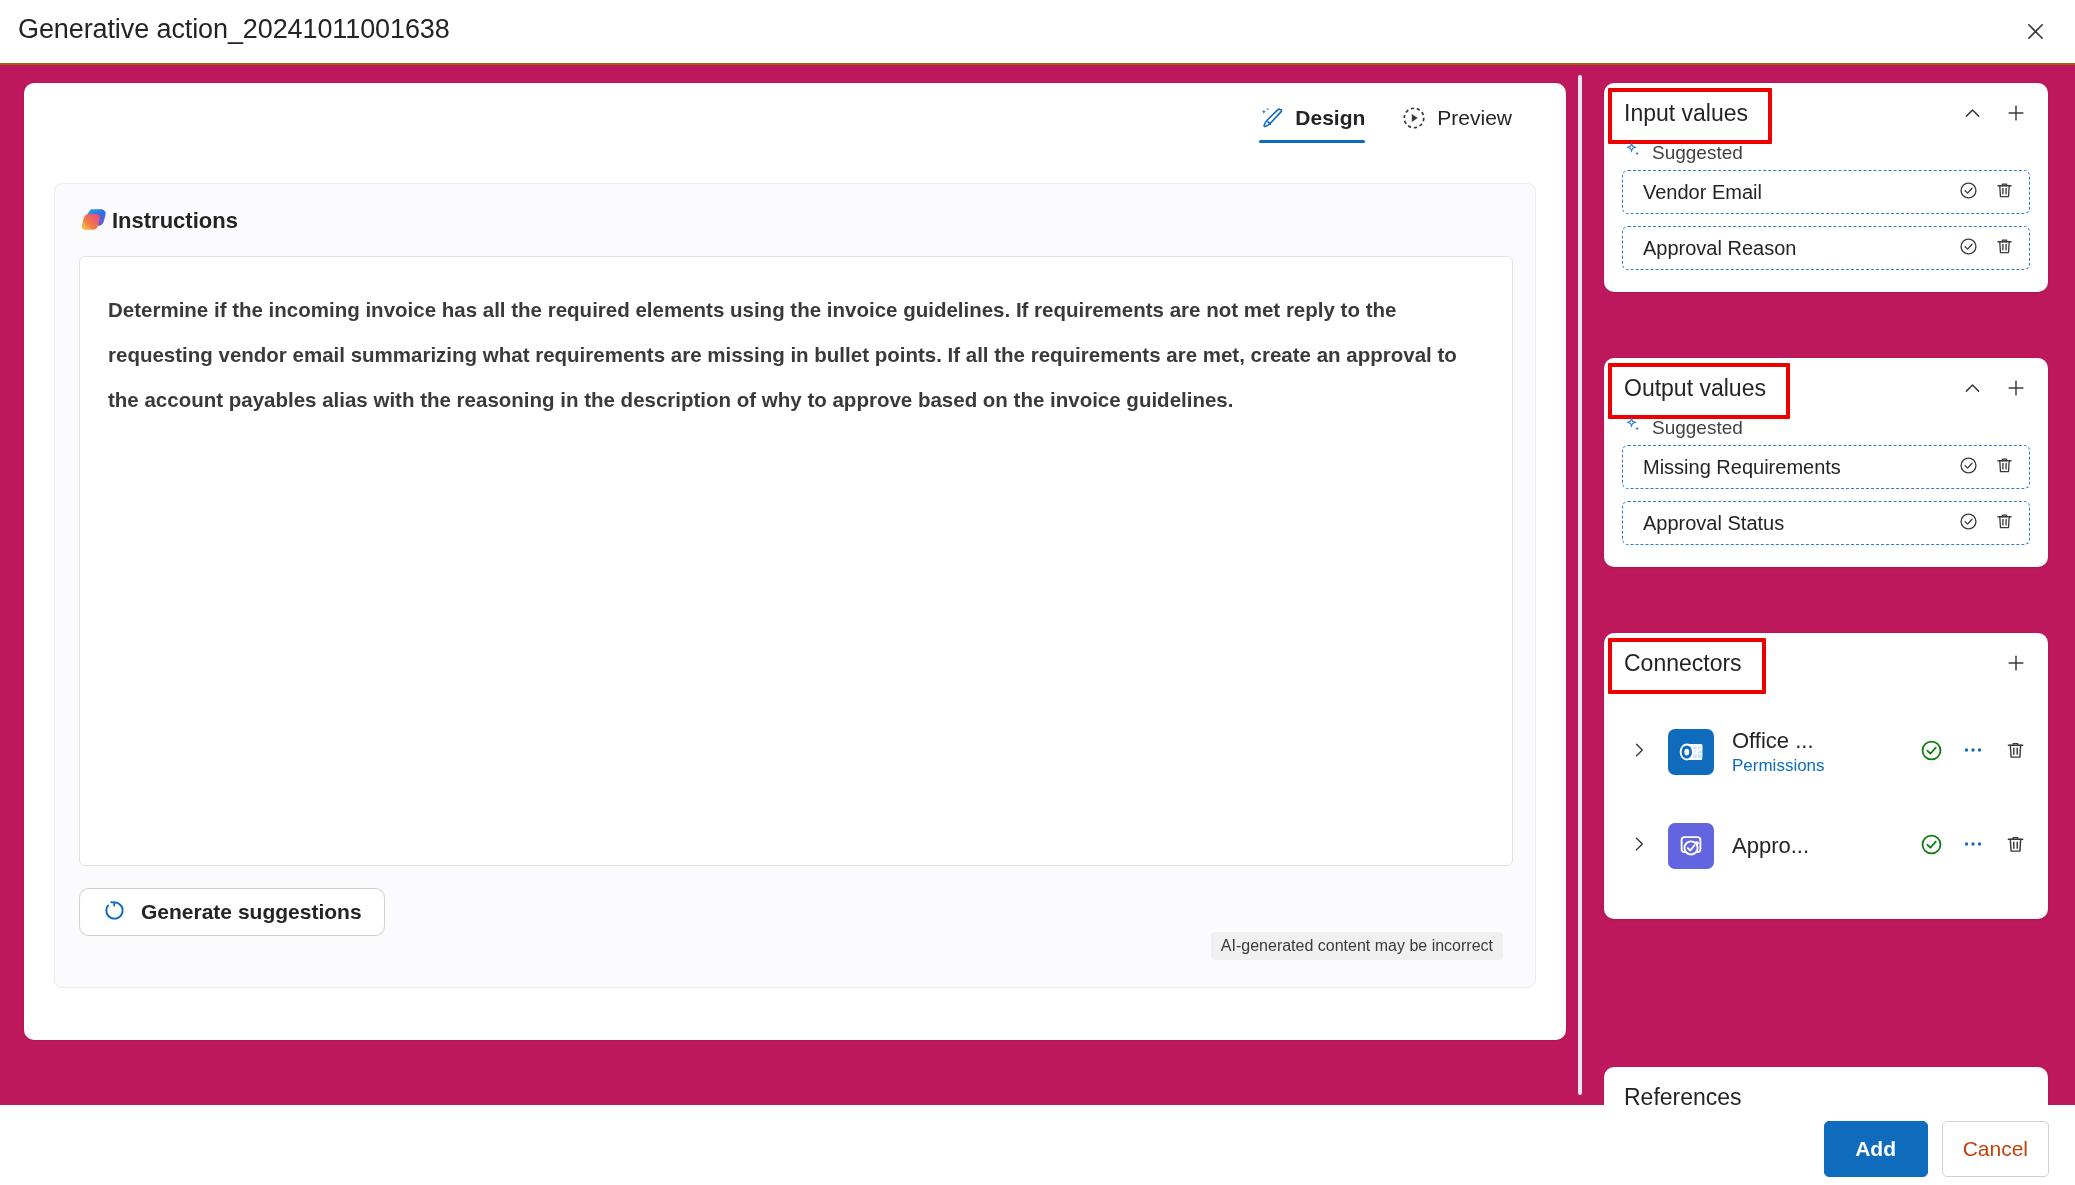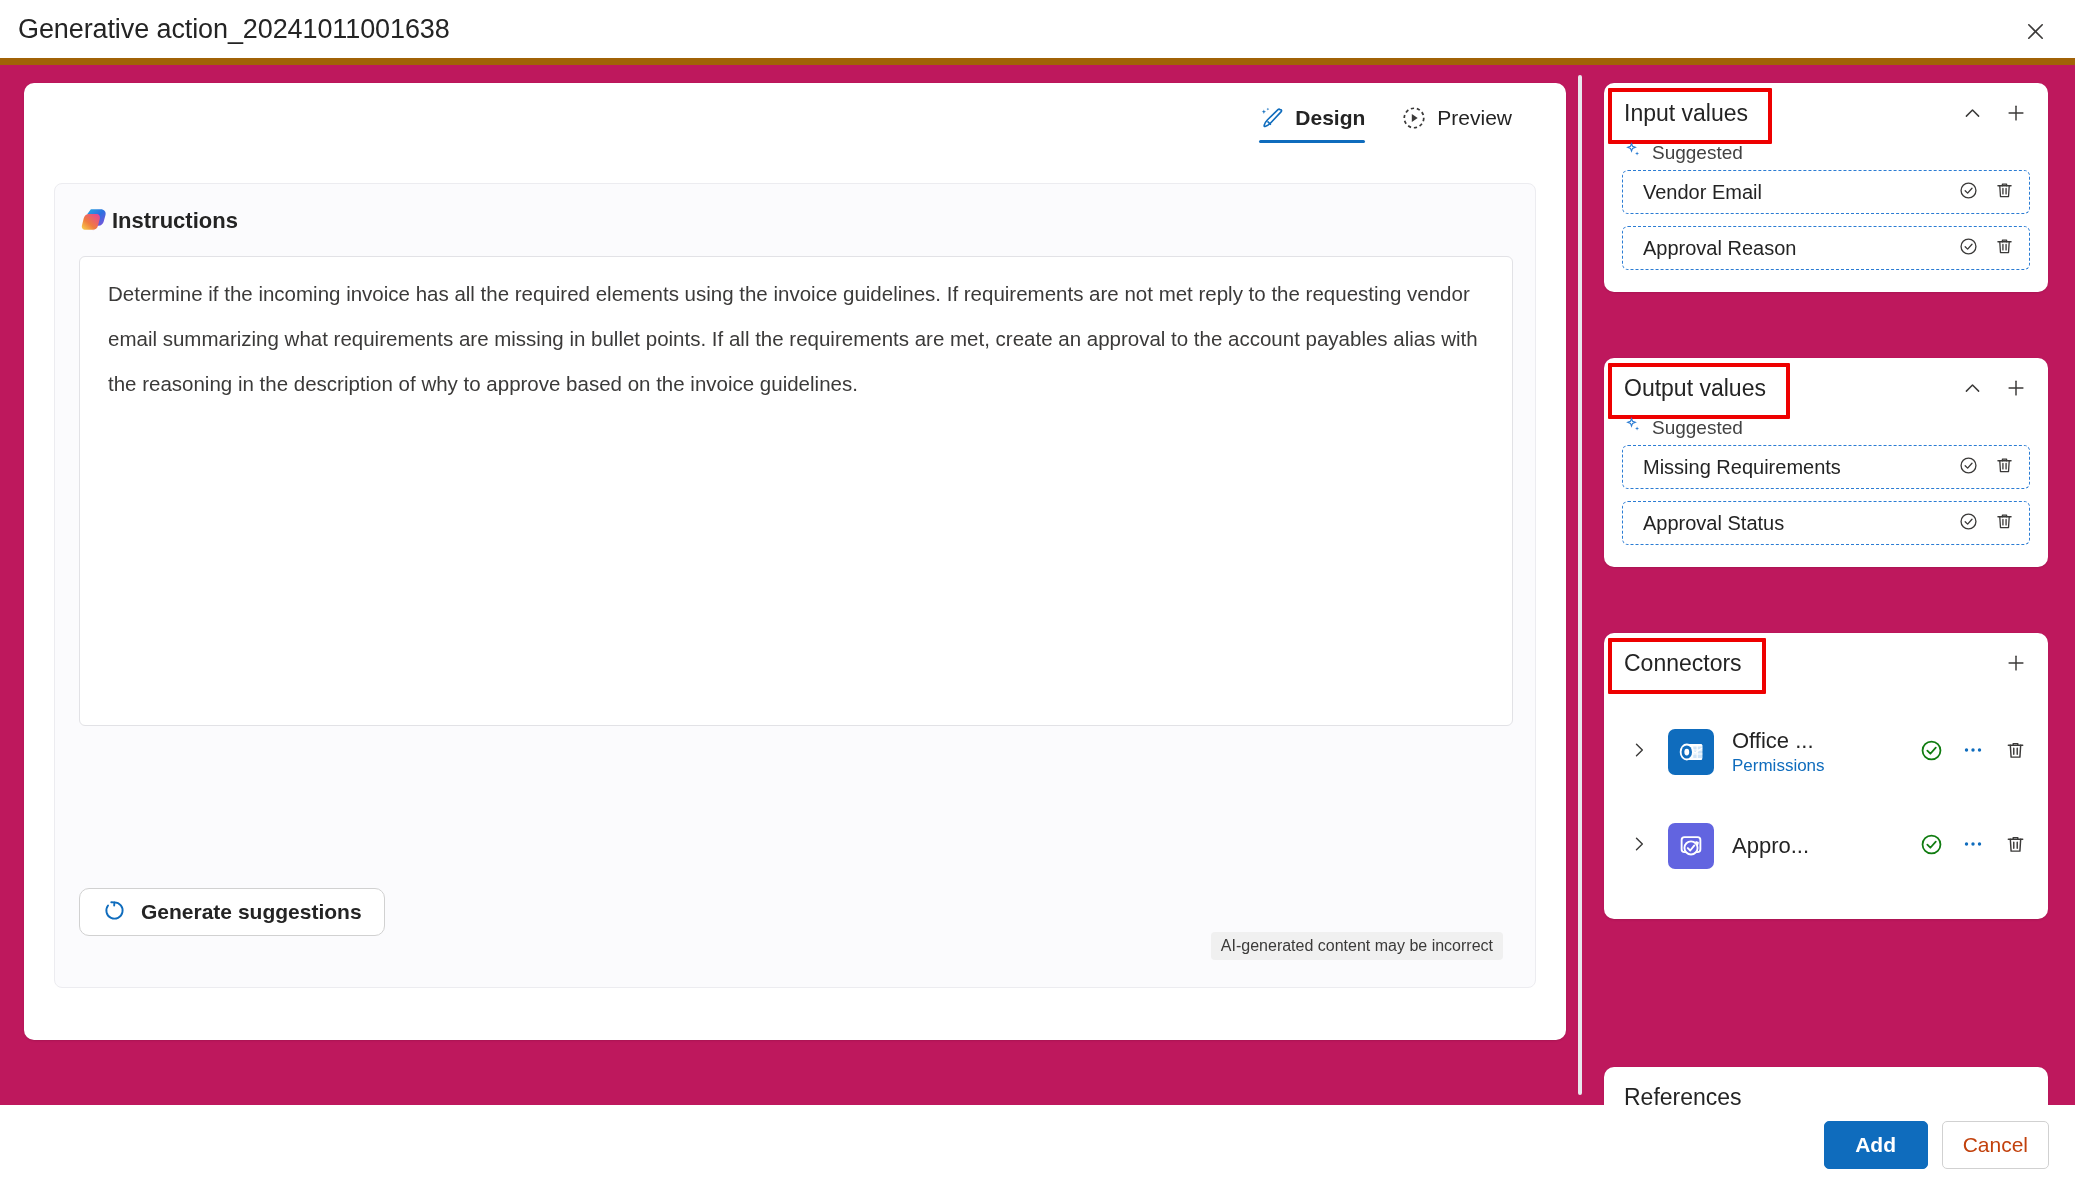--- a/index.html
+++ b/index.html
@@ -8,21 +8,21 @@
     font-family: "Liberation Sans", sans-serif;
     background: #ffffff;
     overflow: hidden;
     -webkit-font-smoothing: antialiased;
   }
   .dialog { position: relative; width: 2075px; height: 1185px; background: #ffffff; }
 
   
   .header {
     position: absolute; top: 0; left: 0; width: 2075px; height: 65px;
-    background: #ffffff; border-bottom: 7px solid #a16207; padding-left: 20px;
+    background: #ffffff; border-bottom: 2px solid #a16207; padding-left: 20px;
   }
   .header-title {
     position: absolute; left: 18px; top: 14px;
     font-size: 27px; color: #242424; font-weight: 400; letter-spacing: -0.1px;
   }
   .close-btn {
     position: absolute; right: 18px; top: 9px; width: 44px; height: 44px;
     display: flex; align-items: center; justify-content: center;
     border-radius: 4px; cursor: pointer; background: transparent;
   }
@@ -60,23 +60,23 @@
     background: #fbfbfd; border: 1px solid #ececf0; border-radius: 8px;
   }
   .instr-head {
     position: absolute; left: 24px; top: 20px;
     display: flex; align-items: center; 
   }
   .copilot-icon { width: 33px; height: 33px; display: block; }
   .instr-title { font-size: 22px; color: #242424; font-weight: 600; }
 
   .instr-box {
-    position: absolute; left: 24px; top: 72px; width: 1434px; height: 470px;
+    position: absolute; left: 24px; top: 72px; width: 1434px; height: 610px;
     background: #ffffff; border: 1px solid #e2e2e6; border-radius: 6px;
-    padding: 14px 28px; overflow: hidden;
+    padding: 30px 28px; overflow: hidden; font-weight: bold;
   }
   .instr-text {
     font-size: 20.5px; color: #3b3a39; line-height: 2.2;
     white-space: pre-wrap;
   }
 
   .gen-btn {
     position: absolute; left: 24px; top: 704px;
     display: inline-flex; align-items: center; gap: 14px;
     height: 48px; padding: 0 22px;
@@ -174,21 +174,21 @@
 
   
   .footer {
     position: absolute; bottom: 0; left: 0; width: 2075px; height: 80px;
     background: #ffffff;
   }
   .footer-buttons {
     position: absolute; right: 26px; top: 16px; display: flex; gap: 14px;
   }
   .btn {
-    height: 48px; min-width: 104px; padding: 0 20px; border-radius: 5px;
+    height: 56px; min-width: 104px; padding: 0 20px; border-radius: 5px;
     font-size: 21px; cursor: pointer; display: flex; align-items: center; justify-content: center;
     font-family: "Liberation Sans", sans-serif;
   }
   .btn-primary { background: #0f6cbd; color: #ffffff; border: 1px solid #0f6cbd; font-weight: 600; }
   .btn-secondary { background: #ffffff; color: #c2410c; border: 1px solid #d1d1d1; }
 </style>
 </head>
 <body>
 
 <div class="dialog">

